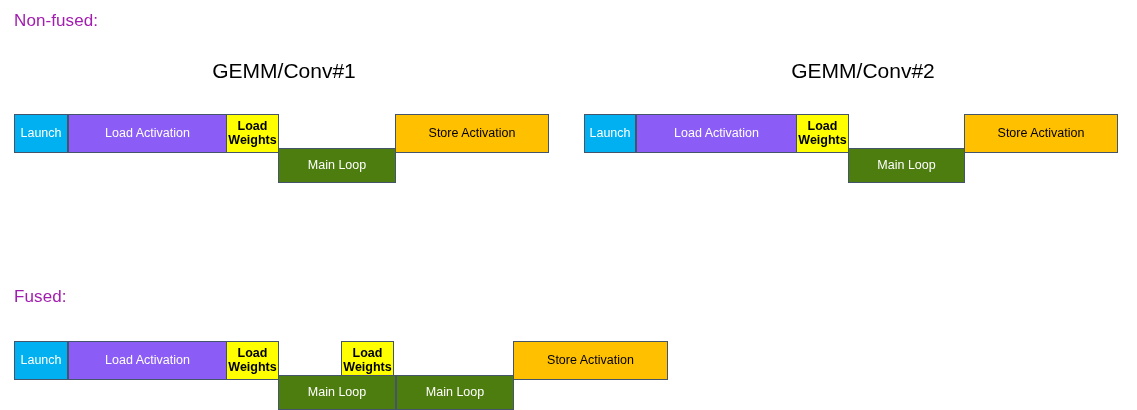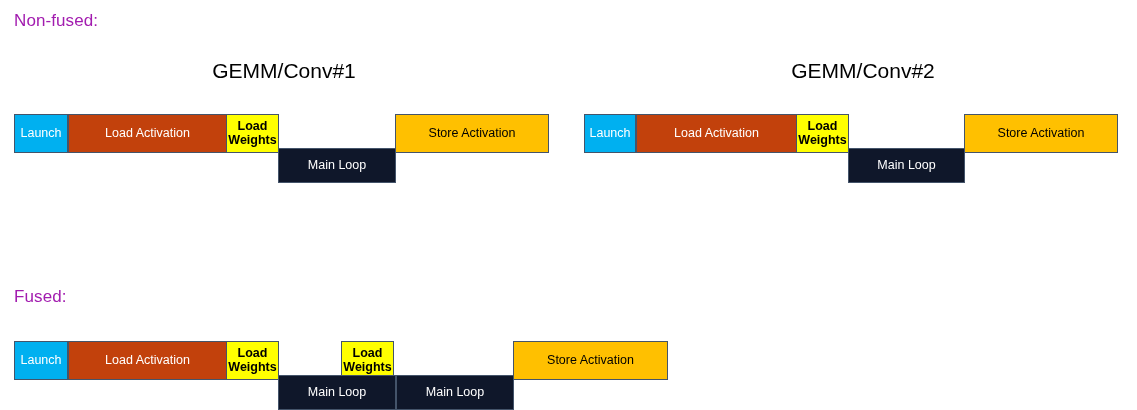--- a/index.html
+++ b/index.html
@@ -66,25 +66,25 @@
     overflow: hidden;
     white-space: pre-line;
     padding: 0 6px;
   }
 
   .bar.launch {
     background: #00B0F0;
     color: #ffffff;
   }
   .bar.activation {
-    background: #c2410c;
+    background: #8b5cf6;
     color: #ffffff;
   }
   .bar.mainloop {
-    background: #0f172a;
+    background: #4d7c0f;
     color: #ffffff;
   }
   .bar.weights {
     background: #FFFF00;
     color: #000000;
     font-size: 12.5px;
     font-weight: bold;
   }
   .bar.store {
     background: #FFC000;

